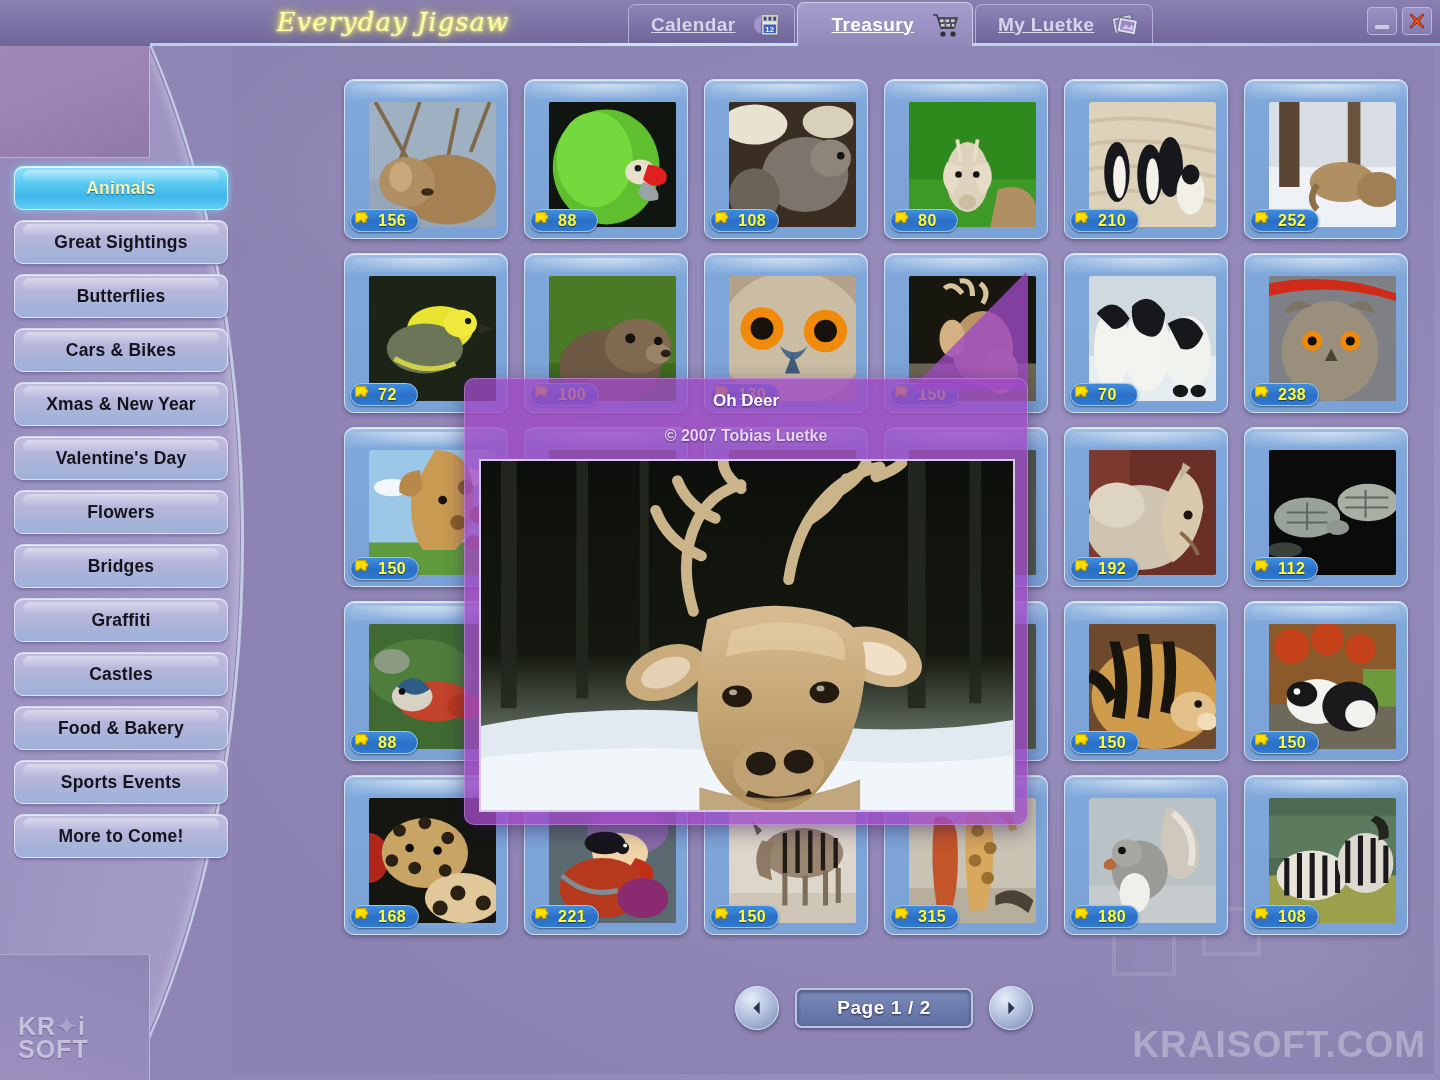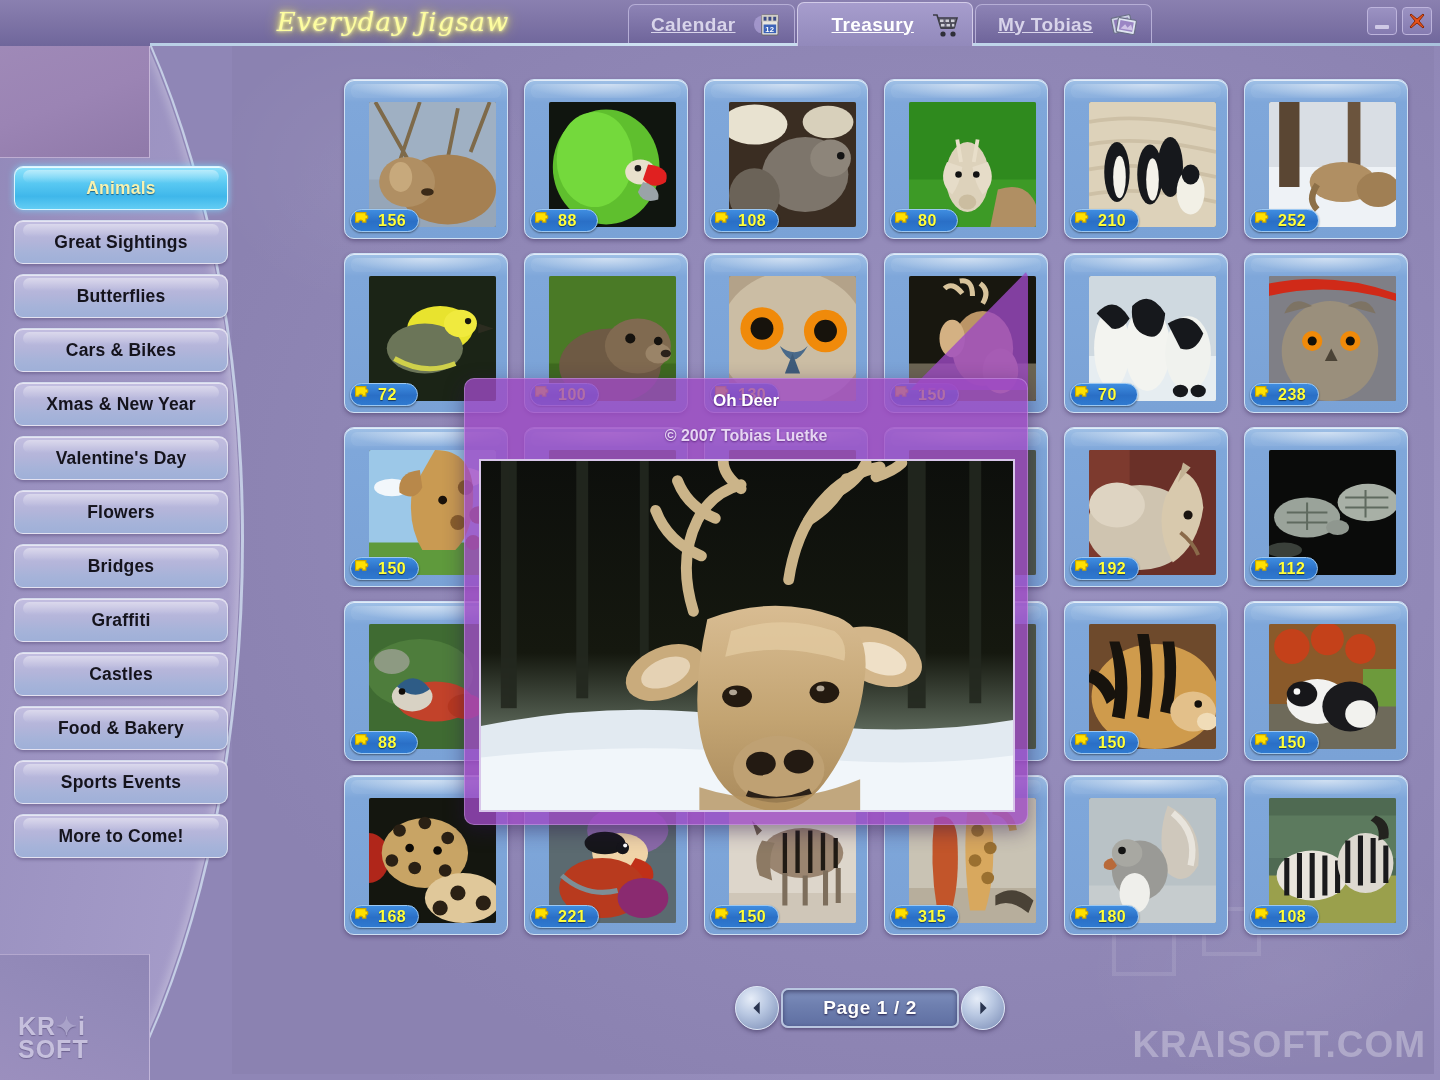--- a/index.html
+++ b/index.html
@@ -269,21 +269,21 @@
     position:absolute; left: 14px; top: 80px;
     width: 536px; height: 353px;
     border: 2px solid #d8c6ea;
     overflow:hidden;
     background:#0b0d0c;
   }
 
   
   .pager{
     position:absolute; left: 735px; top: 986px;
-    display:flex; align-items:center; gap: 2px;
+    display:flex; align-items:center; gap: 16px;
     z-index: 10;
   }
   .pager-arrow{
     width: 44px; height: 44px; border-radius: 50%;
     background: radial-gradient(circle at 36% 28%, #e6edf8 0%, #b9c8e2 40%, #8d9ec3 80%, #7b8cb4 100%);
     border: 1px solid #dfe8f6;
     box-shadow: 0 2px 4px rgba(45,35,75,.5);
     display:flex;align-items:center;justify-content:center;
     cursor:pointer;
   }
@@ -1139,21 +1139,21 @@
                 <rect x="16" y="12.4" width="4.5" height="3.6"></rect>
                 <rect x="21.5" y="12.4" width="3.3" height="3.6"></rect>
             </g>
             <circle cx="13" cy="23" r="2.6" fill="#2f2f38"></circle>
             <circle cx="23" cy="23" r="2.6" fill="#2f2f38"></circle>
           </svg>
         </span>
       </div>
 
       <div class="tab">
-        <span class="tab-label">My Tobias</span>
+        <span class="tab-label">My Luetke</span>
         <span class="tab-icon">
           <svg width="30" height="27" viewBox="0 0 30 28">
             <g transform="rotate(-12 15 14)">
               <rect x="3" y="5" width="20" height="16" rx="1.5" fill="#cdd3e4" stroke="#6a6f86" stroke-width="1.2"></rect>
               <rect x="5.5" y="7.5" width="15" height="11" fill="#8f7bb8"></rect>
             </g>
             <g transform="rotate(10 17 15)">
               <rect x="8" y="8" width="19" height="15" rx="1.5" fill="#dfe4f1" stroke="#6a6f86" stroke-width="1.2"></rect>
               <path d="M10.5 10.5 h14 v10 h-14z" fill="#9b86c4"></path>
               <path d="M12 19 l4 -5 l3 3 l3 -4 l3 6z" fill="#cfc3e6"></path>

